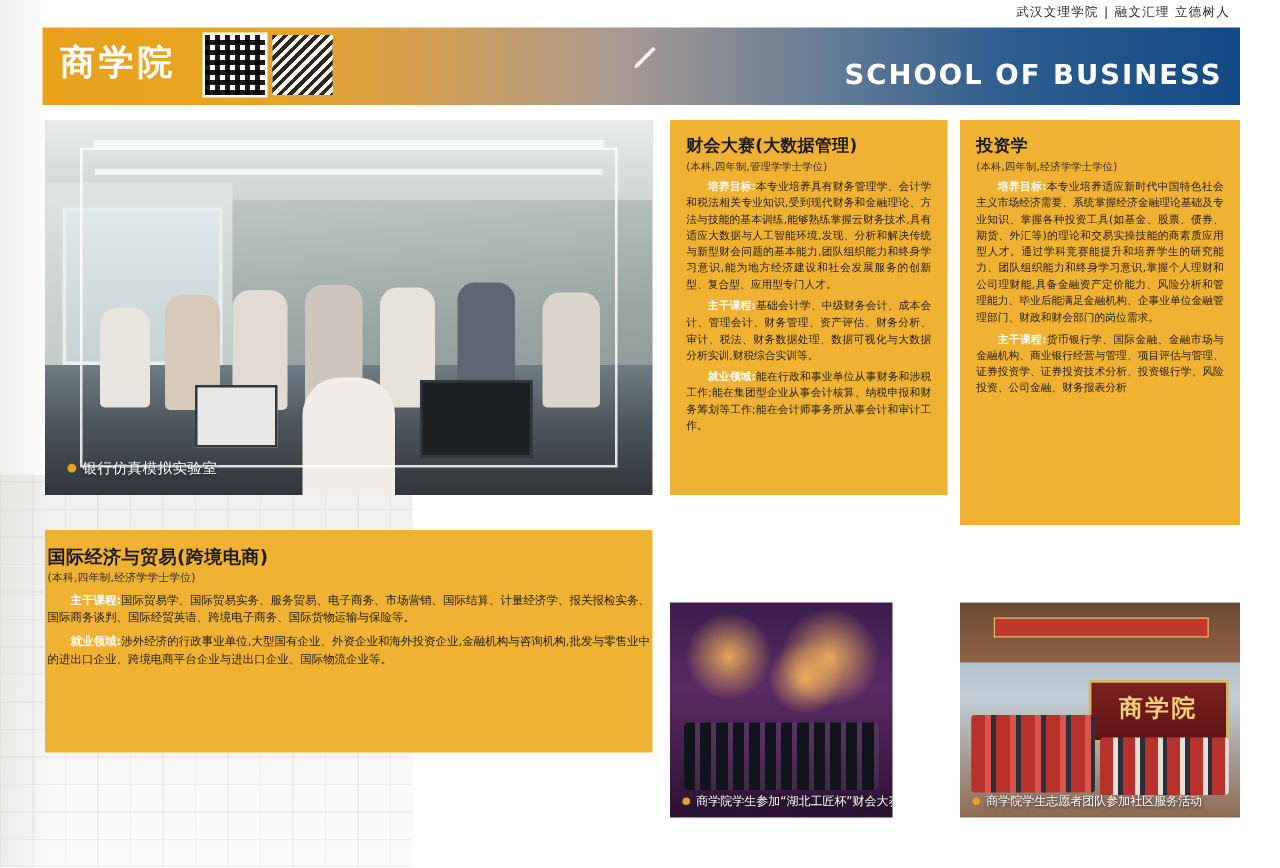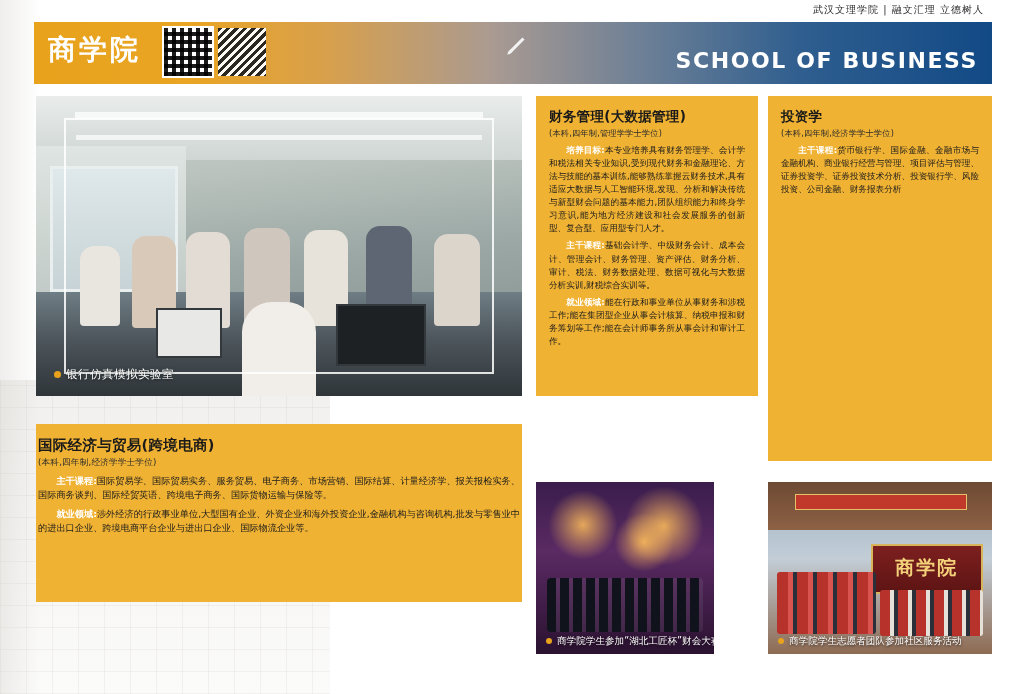--- a/index.html
+++ b/index.html
@@ -185,21 +185,21 @@
   }
 
   
   .panel {
     position: absolute;
     background: #f0b233;
     box-sizing: border-box;
     z-index: 2;
   }
   .panel-finance { left: 536px; top: 96px; width: 222px; height: 300px; padding: 12px 13px; }
-  .panel-invest  { left: 768px; top: 96px; width: 224px; height: 365px; padding: 12px 13px; }
+  .panel-invest  { left: 768px; top: 96px; width: 224px; height: 324px; padding: 12px 13px; }
   .panel-trade   { left: 36px;  top: 424px; width: 486px; height: 178px; padding: 12px 2px; }
 
   .panel h2 {
     margin: 0 0 2px 0;
     font-size: 13.5px;
     font-weight: bold;
     color: #1a1a1a;
     letter-spacing: 0.3px;
   }
   .panel .sub {
@@ -320,30 +320,31 @@
     <div class="lab-monitor" style="left:300px;top:208px;width:86px;height:58px;"></div>
     <div class="lab-monitor" style="left:120px;top:212px;width:62px;height:46px;background:#e8e8e6;"></div>
 
     <div class="photo-frame"></div>
     <div class="photo-caption">
       <span class="caption-dot"></span><span>银行仿真模拟实验室</span>
     </div>
   </div>
 
   <div class="panel panel-finance">
-    <h2>财务管理(大数据管理)</h2>
+    <h2>财会大赛(大数据管理)</h2>
     <div class="sub">(本科,四年制,管理学学士学位)</div>
     <p><b>培养目标:</b><span>本专业培养具有财务管理学、会计学和税法相关专业知识,受到现代财务和金融理论、方法与技能的基本训练,能够熟练掌握云财务技术,具有适应大数据与人工智能环境,发现、分析和解决传统与新型财会问题的基本能力,团队组织能力和终身学习意识,能为地方经济建设和社会发展服务的创新型、复合型、应用型专门人才。</span></p>
     <p><b>主干课程:</b><span>基础会计学、中级财务会计、成本会计、管理会计、财务管理、资产评估、财务分析、审计、税法、财务数据处理、数据可视化与大数据分析实训,财税综合实训等。</span></p>
     <p><b>就业领域:</b><span>能在行政和事业单位从事财务和涉税工作;能在集团型企业从事会计核算、纳税申报和财务筹划等工作;能在会计师事务所从事会计和审计工作。</span></p>
   </div>
 
   <div class="panel panel-invest">
     <h2>投资学</h2>
     <div class="sub">(本科,四年制,经济学学士学位)</div>
+    <p><b>培养目标:</b><span>本专业培养适应新时代中国特色社会主义市场经济需要、系统掌握经济金融理论基础及专业知识、掌握各种投资工具(如基金、股票、债券、期货、外汇等)的理论和交易实操技能的商素质应用型人才。通过学科竞赛能提升和培养学生的研究能力、团队组织能力和终身学习意识,掌握个人理财和公司理财能,具备金融资产定价能力、风险分析和管理能力、毕业后能满足金融机构、企事业单位金融管理部门、财政和财会部门的岗位需求。</span></p>
     <p><b>主干课程:</b><span>货币银行学、国际金融、金融市场与金融机构、商业银行经营与管理、项目评估与管理、证券投资学、证券投资技术分析、投资银行学、风险投资、公司金融、财务报表分析</span></p>
   </div>
 
   <div class="panel panel-trade">
     <h2>国际经济与贸易(跨境电商)</h2>
     <div class="sub">(本科,四年制,经济学学士学位)</div>
     <p><b>主干课程:</b><span>国际贸易学、国际贸易实务、服务贸易、电子商务、市场营销、国际结算、计量经济学、报关报检实务、国际商务谈判、国际经贸英语、跨境电子商务、国际货物运输与保险等。</span></p>
     <p><b>就业领域:</b><span>涉外经济的行政事业单位,大型国有企业、外资企业和海外投资企业,金融机构与咨询机构,批发与零售业中的进出口企业、跨境电商平台企业与进出口企业、国际物流企业等。</span></p>
   </div>
 

